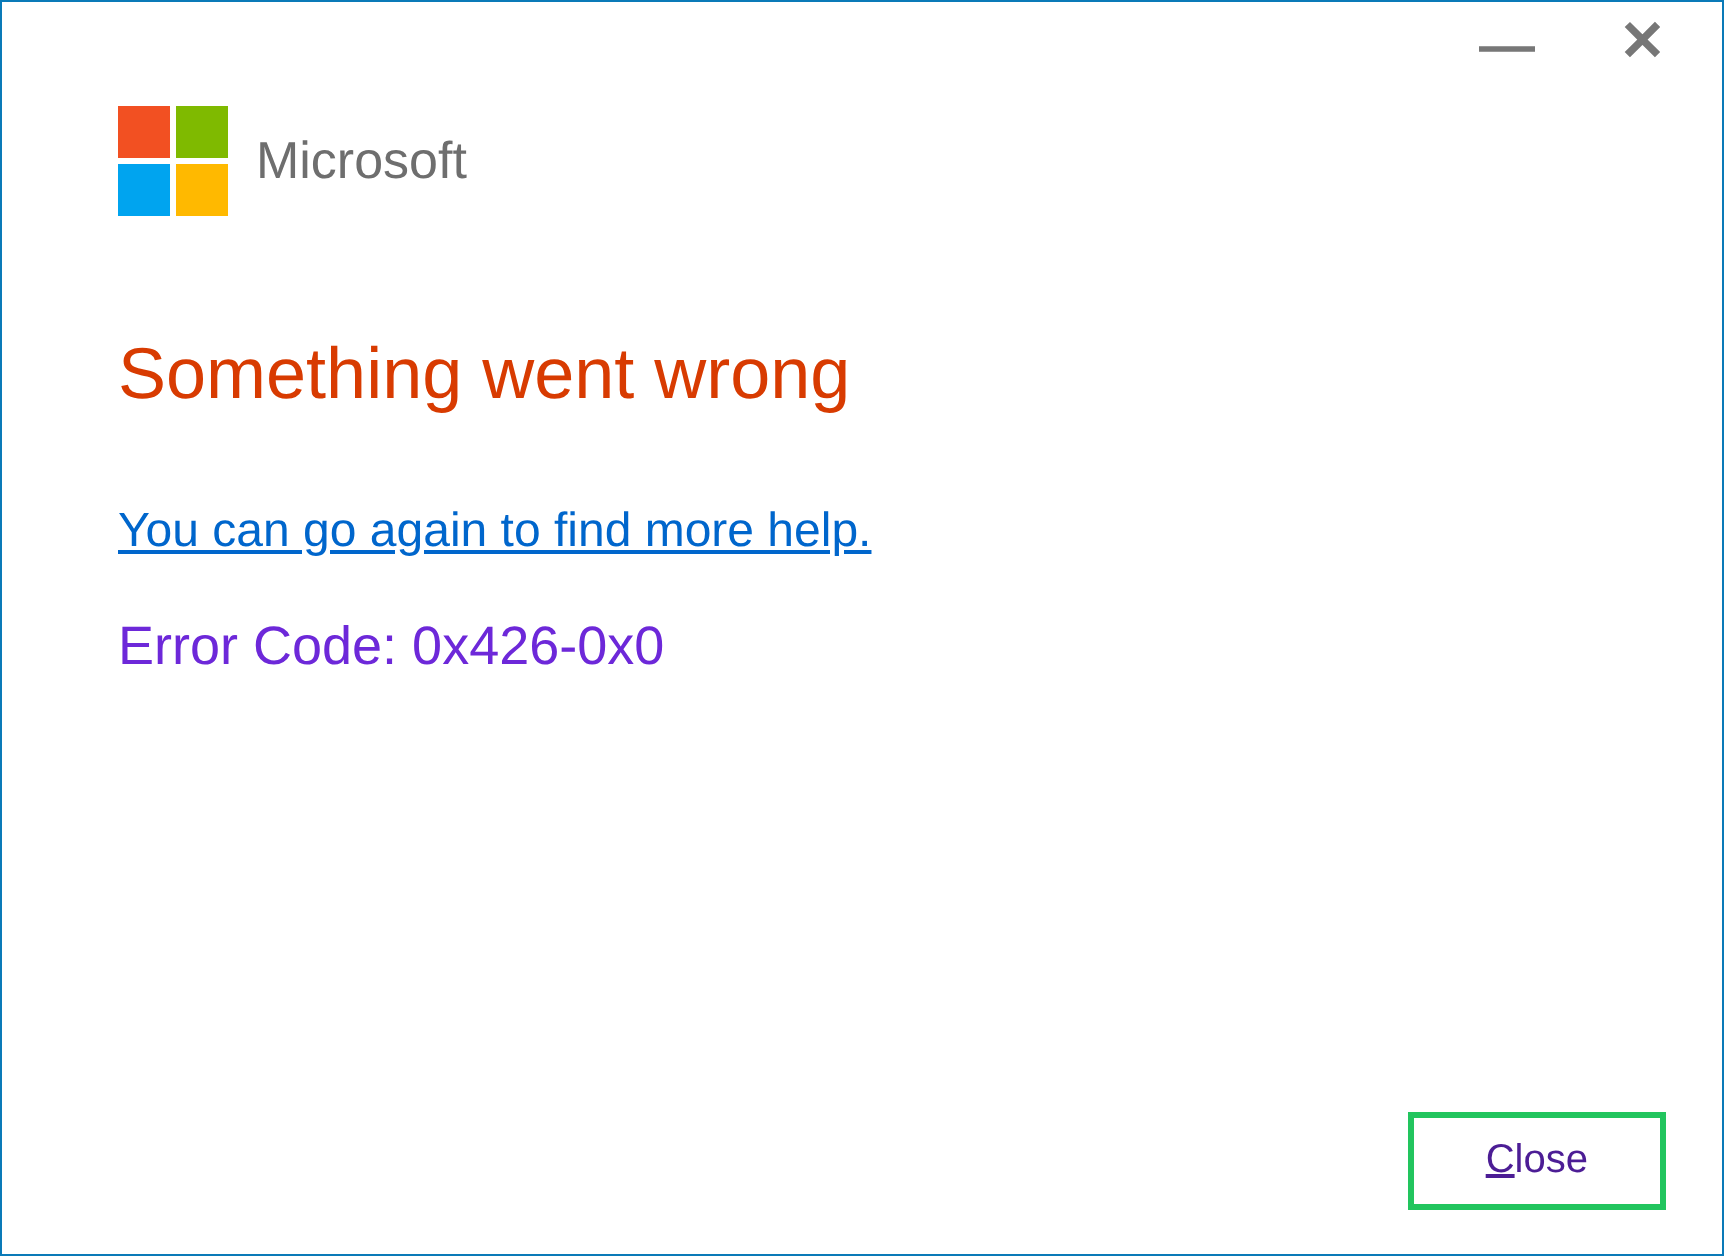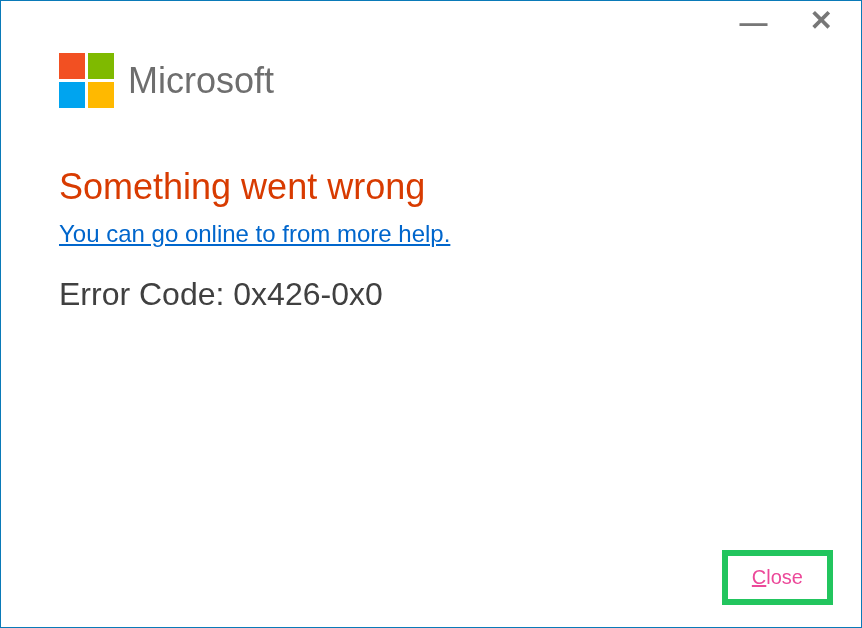--- a/index.html
+++ b/index.html
@@ -48,60 +48,60 @@
       display: grid;
       grid-template-columns: 26px 26px;
       grid-template-rows: 26px 26px;
       gap: 3px;
     }
     .ms-logo .q1 { background: #f25022; }
     .ms-logo .q2 { background: #7fba00; }
     .ms-logo .q3 { background: #00a4ef; }
     .ms-logo .q4 { background: #ffb900; }
     .brand {
-      font-size: 36px;
+      font-size: 26px;
       color: #6e6e6e;
       font-weight: 400;
     }
     .heading {
       font-size: 36px;
       color: #d83b01;
       font-weight: 400;
-      margin-bottom: 12px;
+      margin-bottom: 44px;
     }
     .body-text {
       font-size: 24px;
       color: #222;
       line-height: 1.45;
       margin-bottom: 28px;
     }
     .help-link {
       font-size: 24px;
       color: #0066cc;
       text-decoration: underline;
       display: inline-block;
       margin-bottom: 28px;
       cursor: pointer;
     }
     .error-code {
-      font-size: 32px;
-      color: #404040;
+      font-size: 27px;
+      color: #6d28d9;
     }
     .footer {
       position: absolute;
       bottom: 22px;
       right: 28px;
     }
     .close-btn {
       background: #fff;
-      border: 6px solid #22c55e;
-      padding: 10px 24px;
+      border: 3px solid #22c55e;
+      padding: 10px 36px;
       font-size: 20px;
       font-family: inherit;
-      color: #ec4899;
+      color: #4c1d95;
       cursor: pointer;
     }
     .close-btn .underline {
       text-decoration: underline;
     }
   </style>
 </head>
 <body>
 
 <div class="titlebar">
@@ -118,21 +118,21 @@
         <div class="q3"></div>
         <div class="q4"></div>
     </div>
     <div class="brand">Microsoft</div>
   </div>
 
   <div class="heading">Something went wrong</div>
 
 
 
-  <a class="help-link">You can go online to from more help.</a>
+  <a class="help-link">You can go again to find more help.</a>
 
   <div class="error-code">Error Code: 0x426-0x0</div>
 
 </div>
 
 <div class="footer">
   <button class="close-btn"><span class="underline">C</span><span>lose</span></button>
 </div>
 
 </body></html>

